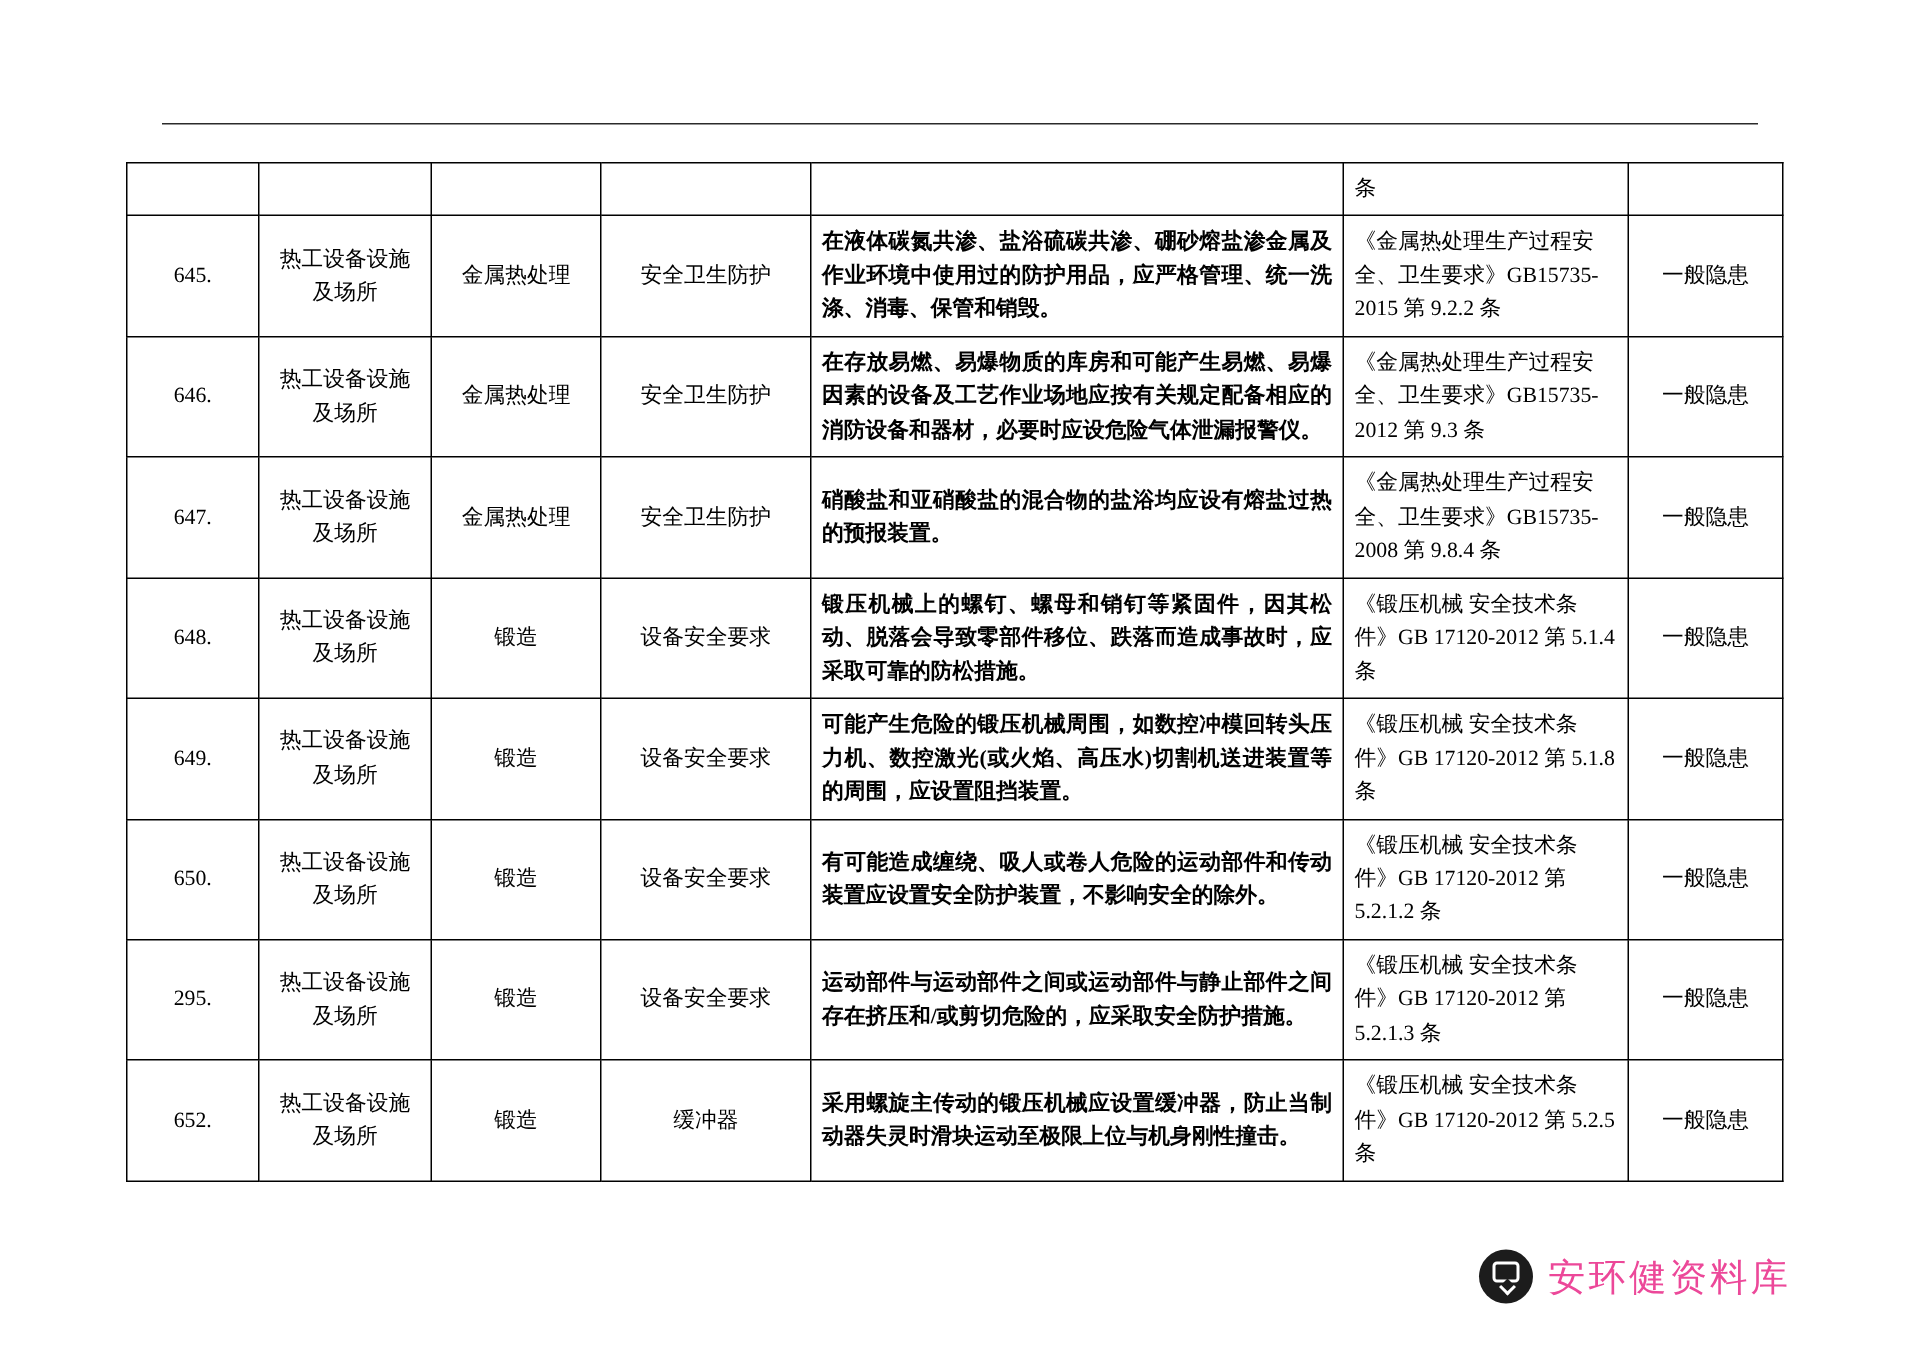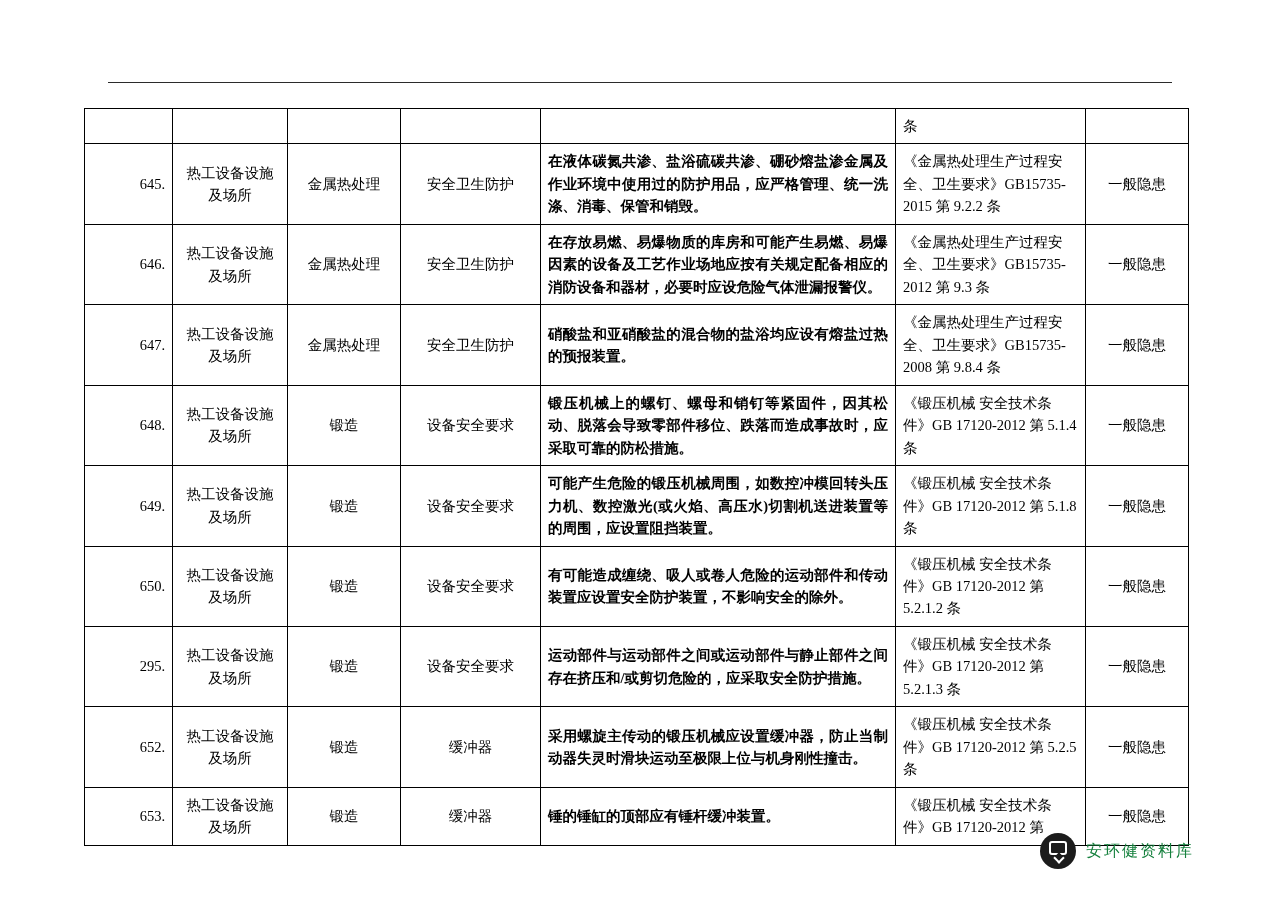--- a/index.html
+++ b/index.html
@@ -59,21 +59,21 @@
 
   .row-head td {
     height: 22px;
     padding: 1px 7px;
     font-size: 14.5px;
   }
   .cell-center {
     text-align: center;
   }
   .cell-num {
-    text-align: right;
+    text-align: center;
     font-size: 15px;
   }
   .cell-desc {
     text-align: justify;
     line-height: 1.62;
     font-size: 14.5px;
     font-weight: bold;
   }
   .cell-std {
     text-align: left;
@@ -117,23 +117,23 @@
     top: 21px;
     width: 6px;
     height: 6px;
     background: #1c1c1c;
     border-left: 2.5px solid #ffffff;
     border-bottom: 2.5px solid #ffffff;
     transform: rotate(-45deg);
   }
   .wm-text {
     font-family: "Liberation Sans", "DejaVu Sans", sans-serif;
-    font-size: 16px;
+    font-size: 25px;
     letter-spacing: 2px;
-    color: #15803d;
+    color: #ec4899;
     white-space: nowrap;
   }
 </style>
 </head>
 <body>
 
 <div class="page">
 
   <div class="rule"></div>
 
@@ -232,29 +232,20 @@
         <tr>
           <td class="cell-num">652.</td>
           <td class="cell-center">热工设备设施及场所</td>
           <td class="cell-center">锻造</td>
           <td class="cell-center">缓冲器</td>
           <td class="cell-desc">采用螺旋主传动的锻压机械应设置缓冲器，防止当制动器失灵时滑块运动至极限上位与机身刚性撞击。</td>
           <td class="cell-std">《锻压机械 安全技术条件》GB 17120-2012 第 5.2.5 条</td>
           <td class="cell-center">一般隐患</td>
         </tr>
 
-        <tr>
-          <td class="cell-num">653.</td>
-          <td class="cell-center">热工设备设施及场所</td>
-          <td class="cell-center">锻造</td>
-          <td class="cell-center">缓冲器</td>
-          <td class="cell-desc">锤的锤缸的顶部应有锤杆缓冲装置。</td>
-          <td class="cell-std">《锻压机械 安全技术条件》GB 17120-2012 第</td>
-          <td class="cell-center">一般隐患</td>
-        </tr>
       </tbody>
     </table>
   </div>
 
   <div class="watermark">
     <span class="wm-logo"></span>
     <span class="wm-text">安环健资料库</span>
   </div>
 
 </div>

